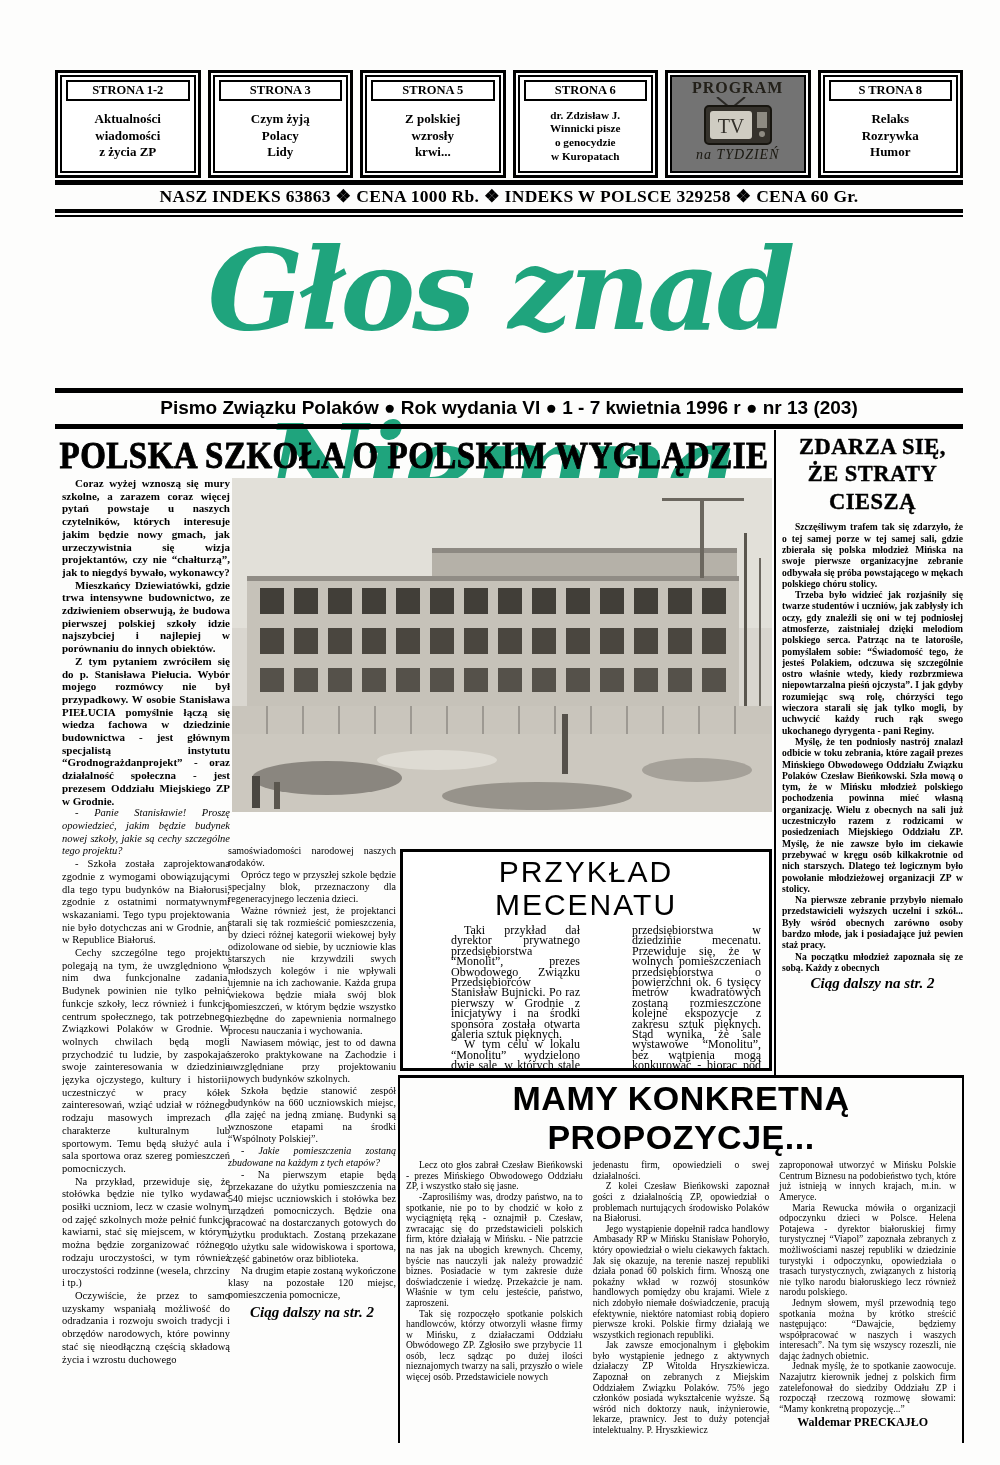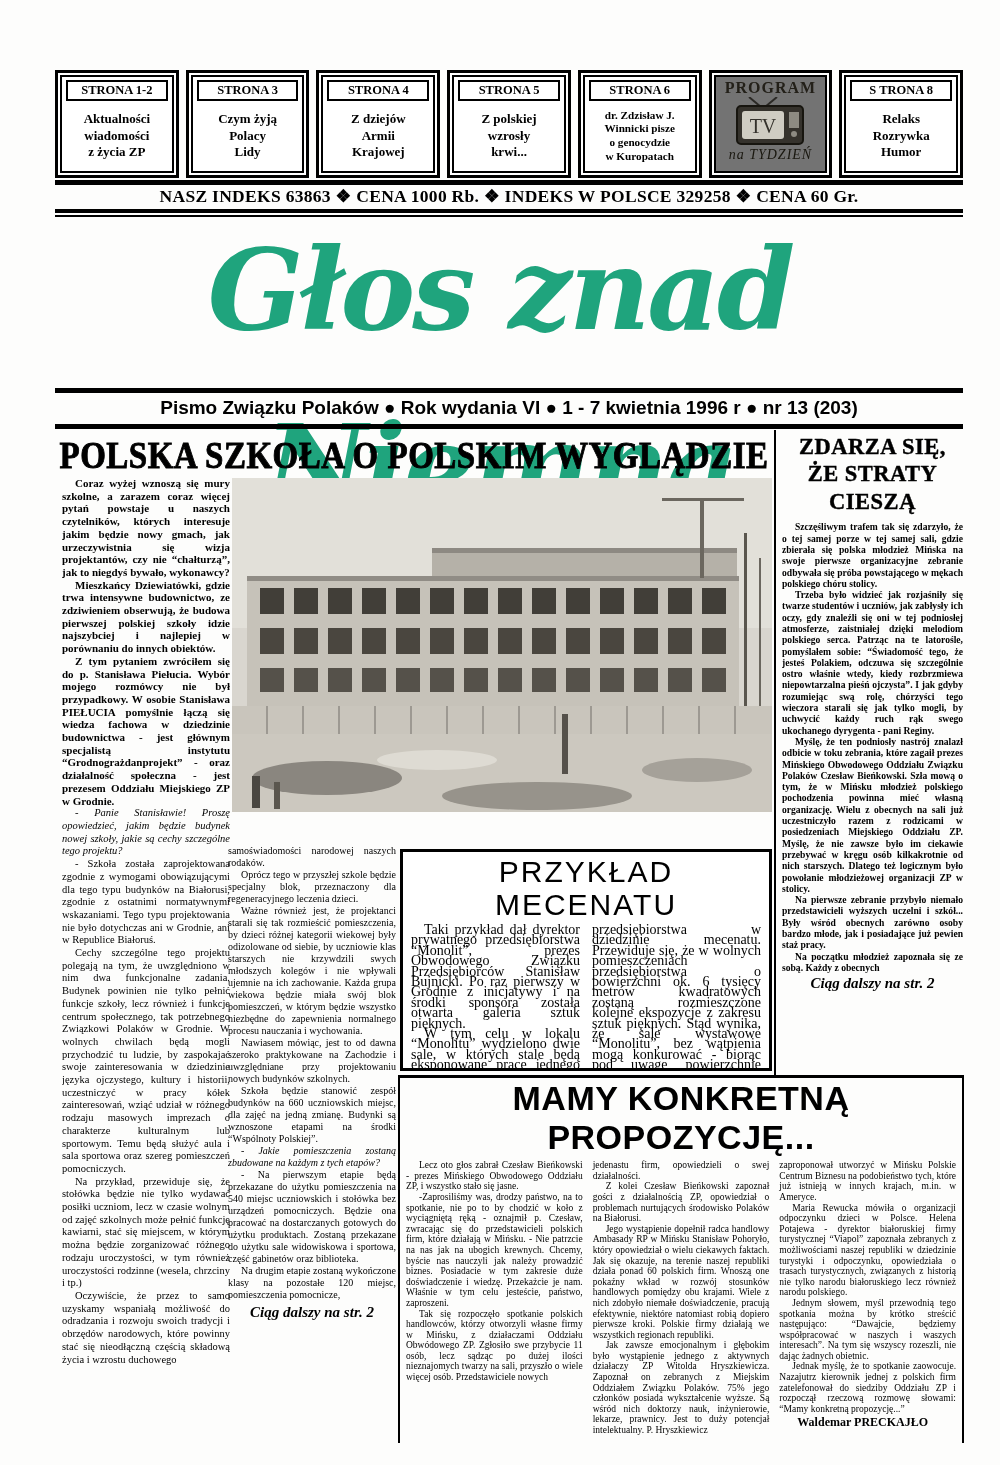--- a/index.html
+++ b/index.html
@@ -58,21 +58,21 @@
   .right-article{position:absolute;left:782px;top:433px;width:181px;height:642px;overflow:hidden;}
   .right-headline{text-align:center;font-weight:bold;font-size:22.5px;line-height:1.22;letter-spacing:0.5px;margin-bottom:6px;-webkit-text-stroke:0.4px #000;}
   .right-body{font-size:9.6px;line-height:11.3px;}
   .right-body p{font-weight:bold;}
   .right-body p.continuation{font-size:15px;}
 
   
   .mecenat{position:absolute;left:400px;top:849px;width:372px;height:222px;border:3px solid #000;box-sizing:border-box;overflow:hidden;background:#fff;}
   .mecenat-headline{text-align:center;font-family:"Liberation Sans",sans-serif;font-size:30px;letter-spacing:2px;line-height:1.1;margin-top:3px;}
   .mecenat-cols{display:flex;gap:12px;padding:4px 8px 0 8px;}
-  .mcol{flex:1;font-size:14px;line-height:10.4px;}
+  .mcol{flex:1;font-size:12px;line-height:10.4px;margin-left:40px;}
 
   
   .propozycja{position:absolute;left:398px;top:1075px;width:566px;height:368px;border-top:3px solid #000;border-left:2px solid #000;border-right:2px solid #000;box-sizing:border-box;overflow:hidden;}
   .prop-headline{text-align:center;font-family:"Liberation Sans",sans-serif;font-weight:bold;font-size:34px;letter-spacing:0.5px;line-height:1.15;margin-top:1px;}
   .prop-cols{display:flex;gap:10px;padding:3px 6px 0 6px;}
   .pcol{flex:1;font-size:9.5px;line-height:10.6px;}
   .pcol p.byline{font-size:12px;text-align:center;}
 </style>
 </head>
 <body>
@@ -90,30 +90,20 @@
           </div>
       </div>
     </div>
     <div class="pbox">
       <div class="pbox-inner">
         <div class="pbox-header">STRONA 3</div>
         <div class="pbox-lines">
             <p>Czym żyją</p>
             <p>Polacy</p>
             <p>Lidy</p>
-          </div>
-      </div>
-    </div>
-    <div class="pbox">
-      <div class="pbox-inner">
-        <div class="pbox-header">STRONA 4</div>
-        <div class="pbox-lines">
-            <p>Z dziejów</p>
-            <p>Armii</p>
-            <p>Krajowej</p>
           </div>
       </div>
     </div>
     <div class="pbox">
       <div class="pbox-inner">
         <div class="pbox-header">STRONA 5</div>
         <div class="pbox-lines">
             <p>Z polskiej</p>
             <p>wzrosły</p>
             <p>krwi...</p>

